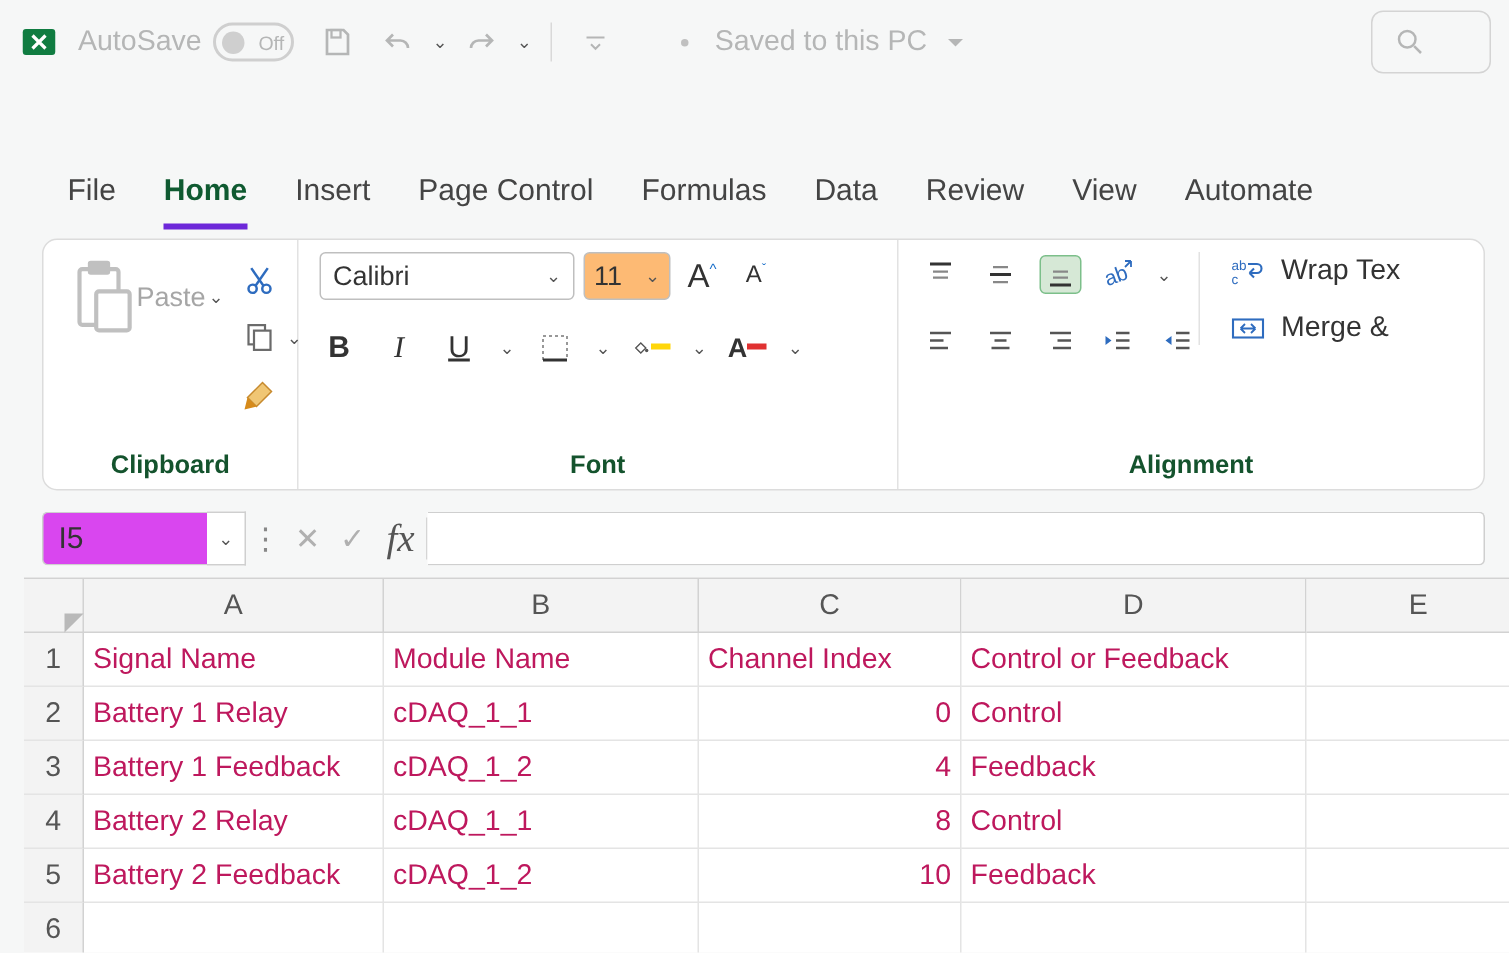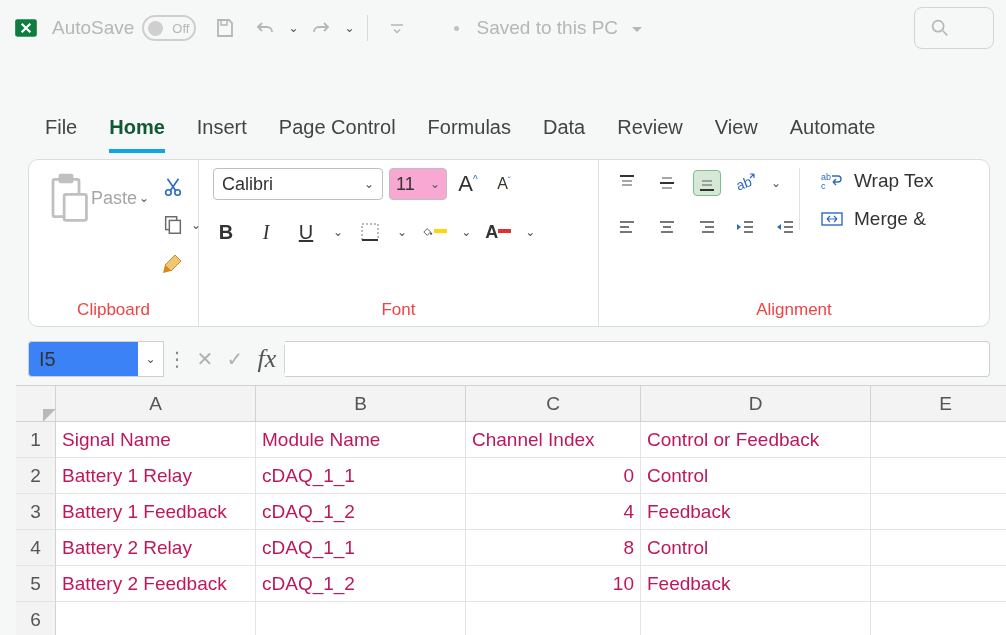--- a/index.html
+++ b/index.html
@@ -79,21 +79,21 @@
     display: flex;
     gap: 32px;
     padding: 12px 28px 0 45px;
     font-size: 20px;
     color: #444;
   }
   .tab { padding-bottom: 10px; cursor: pointer; margin-top: 48px; }
   .tab.active {
     color: #0f5a31;
     font-weight: 600;
-    border-bottom: 4px solid #0ea5e9;
+    border-bottom: 4px solid #6d28d9;
   }
 
   
   .ribbon {
     margin: 6px 16px 0 28px;
     background: #fff;
     border: 1px solid #dcdcdc;
     border-radius: 10px;
     height: 168px;
     display: flex;
@@ -101,23 +101,24 @@
   .rgroup {
     border-right: 1px solid #e2e2e2;
     display: flex; flex-direction: column;
     padding: 8px 14px 4px;
   }
   .rgroup:last-child { border-right: none; }
   .rgroup-body { flex: 1; display: flex; align-items: flex-start; gap: 10px; }
   .rgroup-label {
     text-align: center;
     font-size: 17px;
-    color: #ef4444;
+    color: #14532d;
     padding: 4px 0 2px;
     position: relative;
+    font-weight: bold;
   }
   .clipboard-main {
     display:flex; flex-direction:row; align-items:center; gap: 2px;
     color: #9b9b9b;
     padding-top: 4px;
   }
   .clipboard-icon { width: 46px; height: 52px; }
   .paste-label { font-size: 18px; color: #a6a6a6; }
   .paste-chev { font-size: 14px; color: #a6a6a6; }
   .clip-side { display: flex; flex-direction: column; gap: 12px; padding-top: 6px;}
@@ -126,21 +127,21 @@
   .mini-row .chev { color:#555;}
 
   .font-top { display:flex; align-items:center; gap:6px; }
   .font-name {
     width: 170px; height: 32px; border:1px solid #bfbfbf; border-radius:4px;
     display:flex; align-items:center; justify-content:space-between;
     padding: 0 8px; font-size: 18px; background:#fff;
   }
   .font-size { width: 58px; height:32px; border:1px solid #bfbfbf; border-radius:4px;
     display:flex; align-items:center; justify-content:space-between;
-    padding:0 6px; font-size:18px; background:#f9a8d4;}
+    padding:0 6px; font-size:18px; background:#fdba74;}
   .font-grow, .font-shrink { width:30px; height:32px; display:flex; align-items:center; justify-content:center;}
   .font-bottom { display:flex; align-items:center; gap:14px; margin-top:18px;}
   .fbtn { width:26px; height:28px; display:flex; align-items:center; justify-content:center; font-size:20px; cursor:pointer; border-radius:4px;}
   .underline { text-decoration: underline; }
   
   .swatch { width: 22px; height: 4px; display: block; margin-top: -3px; }
 
   .align-col { display:flex; flex-direction:column; gap:18px; align-items:flex-start; padding-top:2px;}
   .align-row { display:flex; gap:12px; align-items:center;}
   .align-btn { width:28px; height:26px; display:flex; align-items:center; justify-content:center; cursor:pointer; border-radius:4px;}
@@ -150,21 +151,21 @@
   .wm-row { display:flex; align-items:center; gap:10px; font-size:19px; color:#333;}
 
   
   .formula-bar {
     display:flex; align-items:center;
     margin: 12px 16px 0 28px;
     height: 40px;
     gap: 0;
   }
   .name-box {
-    width: 110px; height: 36px; border:1px solid #cfcfcf; background:#3b82f6;
+    width: 110px; height: 36px; border:1px solid #cfcfcf; background:#d946ef;
     display:flex; align-items:center; padding: 0 10px;
     font-size: 20px; color:#333;
     border-right:none;
     border-top-left-radius: 4px; border-bottom-left-radius: 4px;
   }
   .name-chev { width:26px; height:36px; border:1px solid #cfcfcf; background:#fff; display:flex; align-items:center; justify-content:center; border-left:none; color:#555;}
   .fb-dots { width: 18px; height:36px; display:flex; align-items:center; justify-content:center; color:#888; margin:0 4px; font-size:20px;}
   .fb-cancel, .fb-enter { width:30px; height:36px; display:flex; align-items:center; justify-content:center; color:#b0b0b0; font-size:20px;}
   .fx-label { width: 34px; display:flex; align-items:center; justify-content:center; font-style: italic; font-size: 26px; color:#555; font-family: Georgia, serif;}
   .fb-divider { width:1px; height:28px; background:#d5d5d5;}

